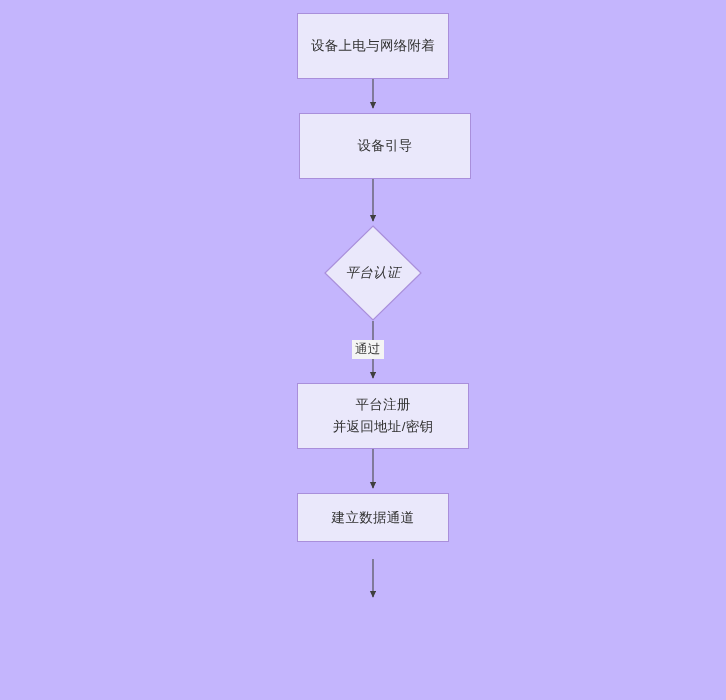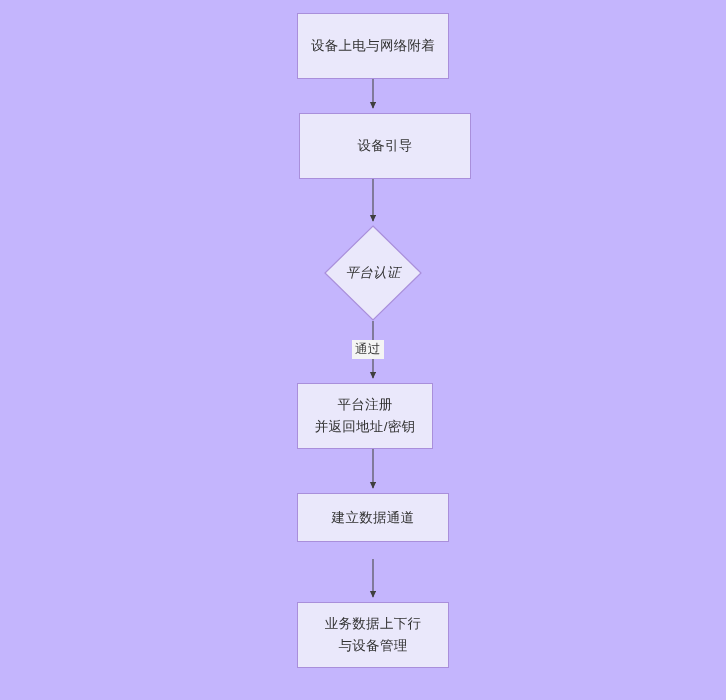--- a/index.html
+++ b/index.html
@@ -117,27 +117,23 @@
 
   <div class="diamond-wrap" style="left:324px; top:225px; width:98px; height:96px;">
     <svg class="diamond-shape" viewBox="0 0 98 96" xmlns="http://www.w3.org/2000/svg">
       <polygon points="49,1 97,48 49,95 1,48" fill="#eae8fb" stroke="#a98fdb" stroke-width="1.2"></polygon>
     </svg>
     <div class="diamond-label">平台认证</div>
   </div>
 
   <div class="edge-label" style="left:352px; top:340px;">通过</div>
 
-  <div class="node" style="left:297px; top:383px; width:136px; height:66px;">
+  <div class="node" style="left:297px; top:383px; width:172px; height:66px;">
     <span class="line">平台注册</span>
     <span class="line">并返回地址/密钥</span>
   </div>
 
   <div class="node" style="left:297px; top:493px; width:152px; height:49px;">
     <span class="line">建立数据通道</span>
   </div>
 
-  <div class="node" style="left:297px; top:602px; width:152px; height:66px;">
-    <span class="line">业务数据上下行</span>
-    <span class="line">与设备管理</span>
-  </div>
 
 </div>
 
 </body></html>

